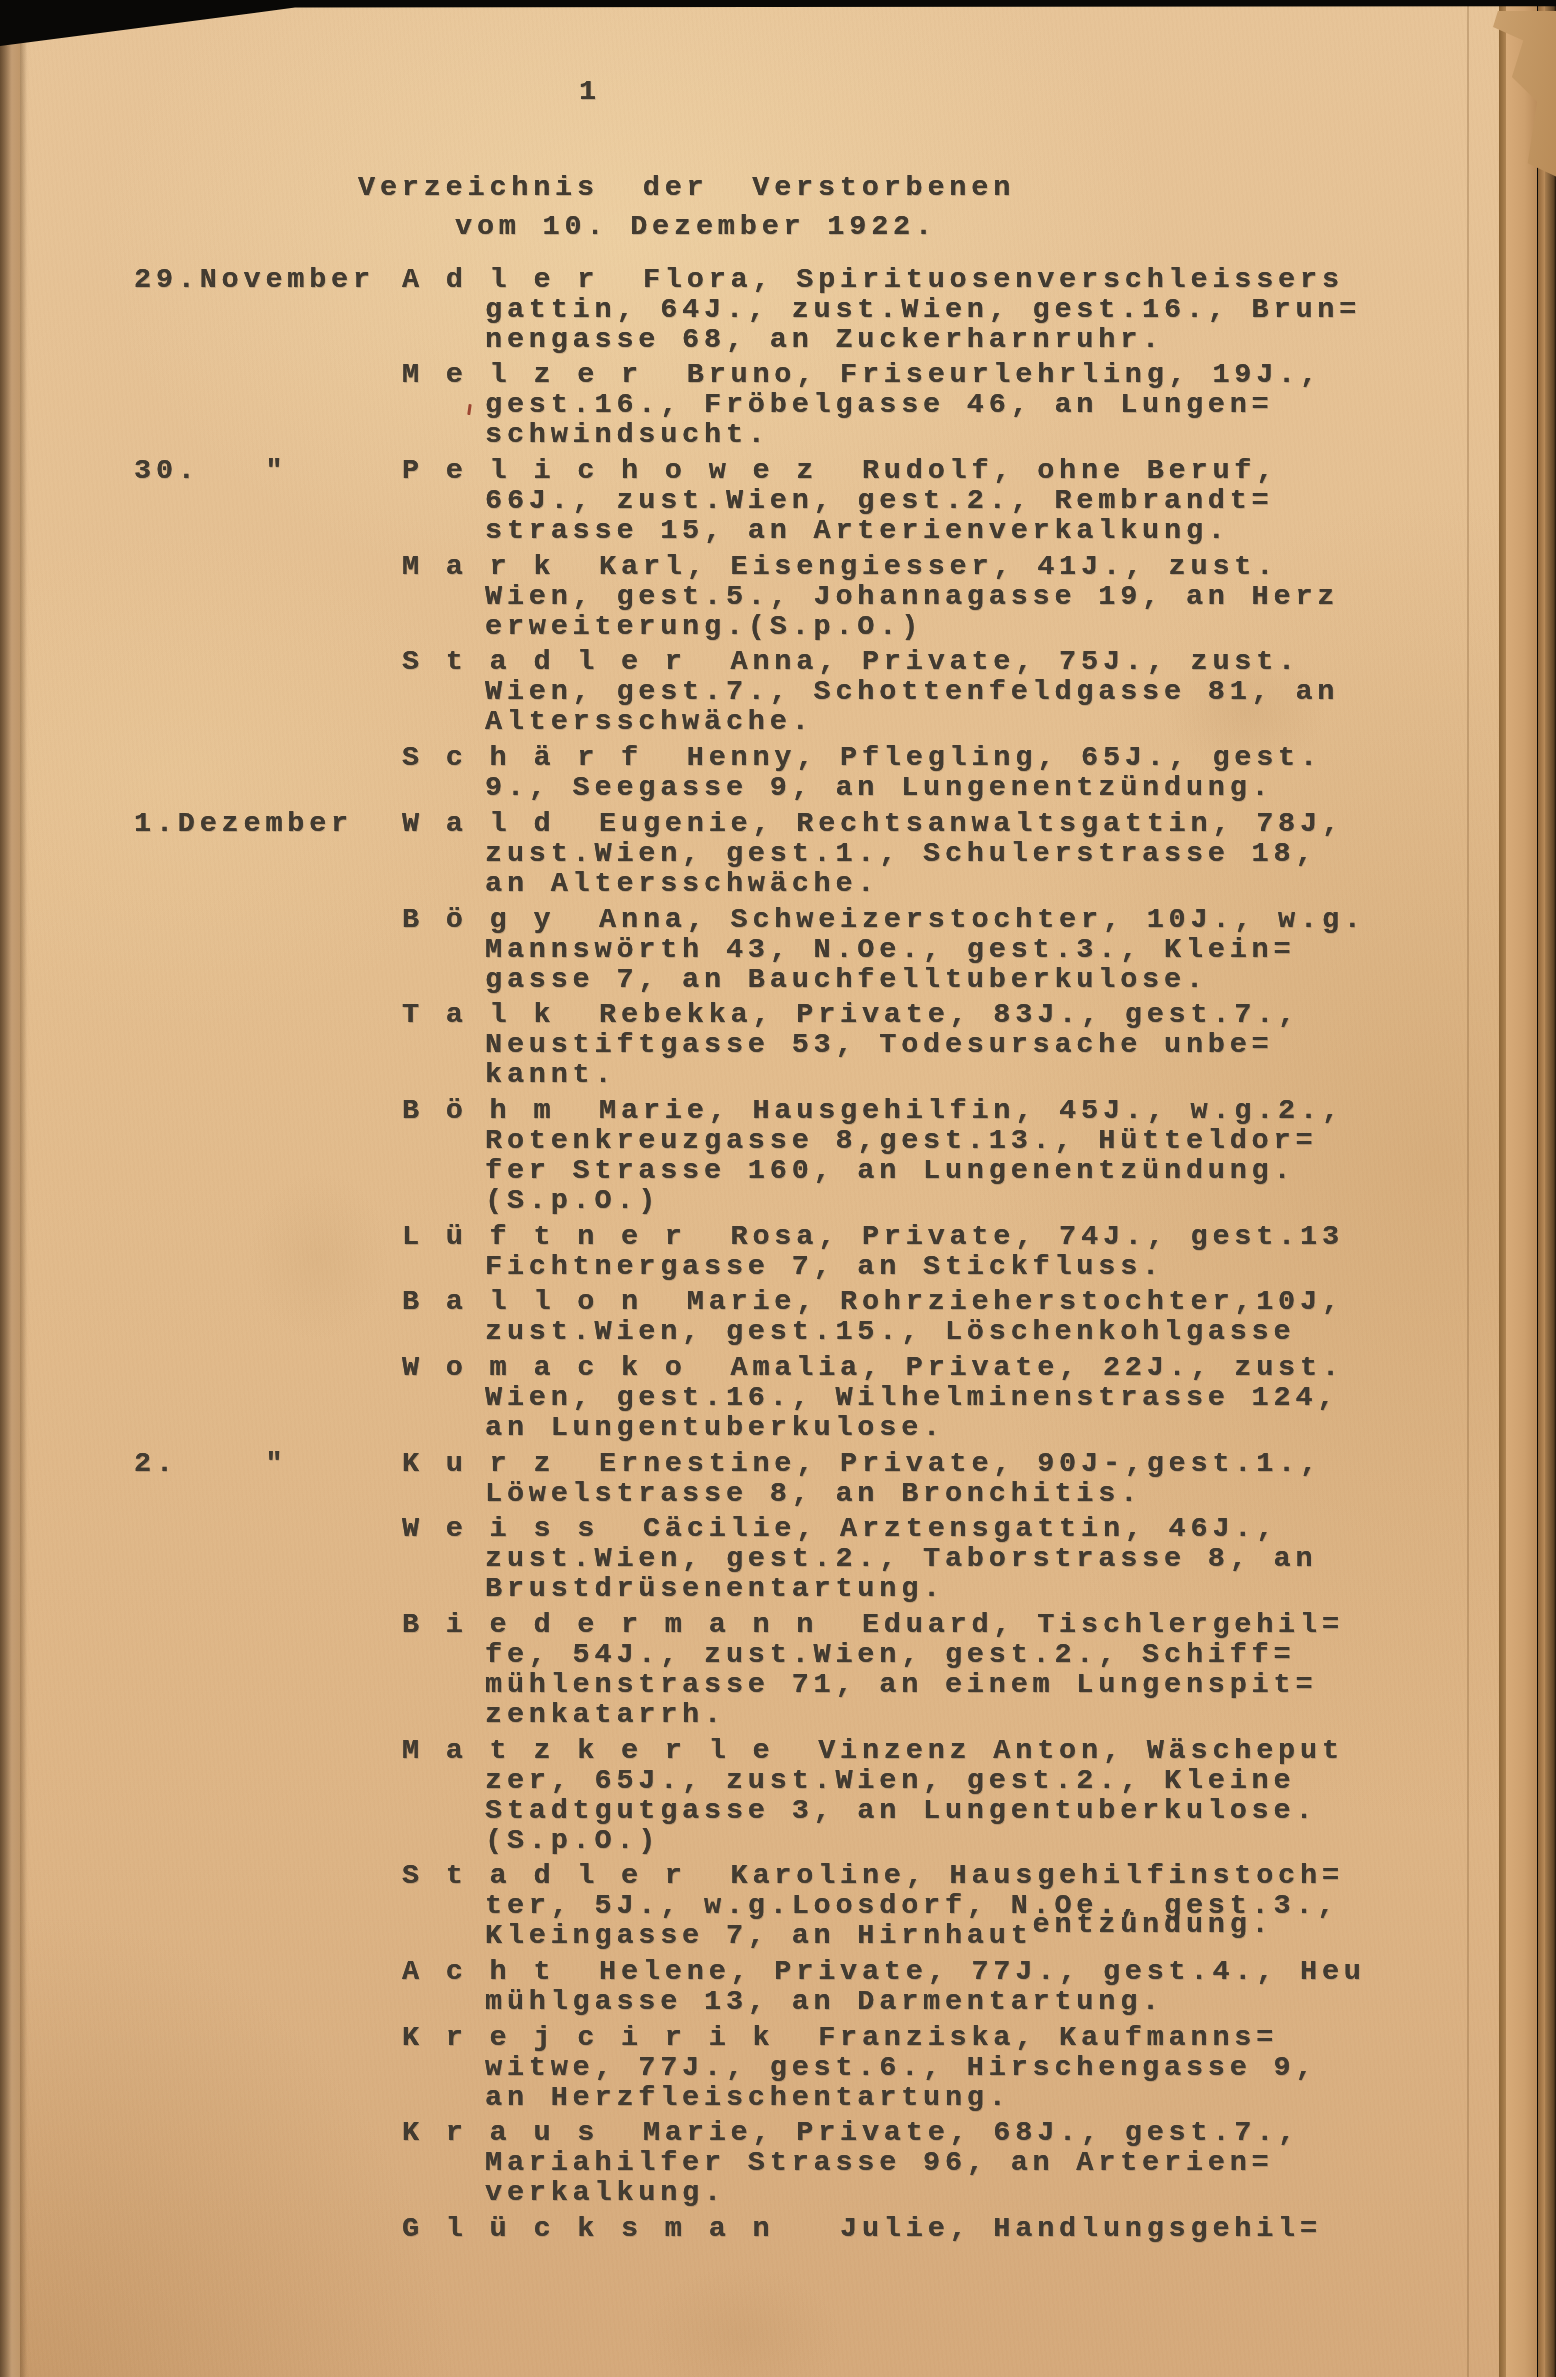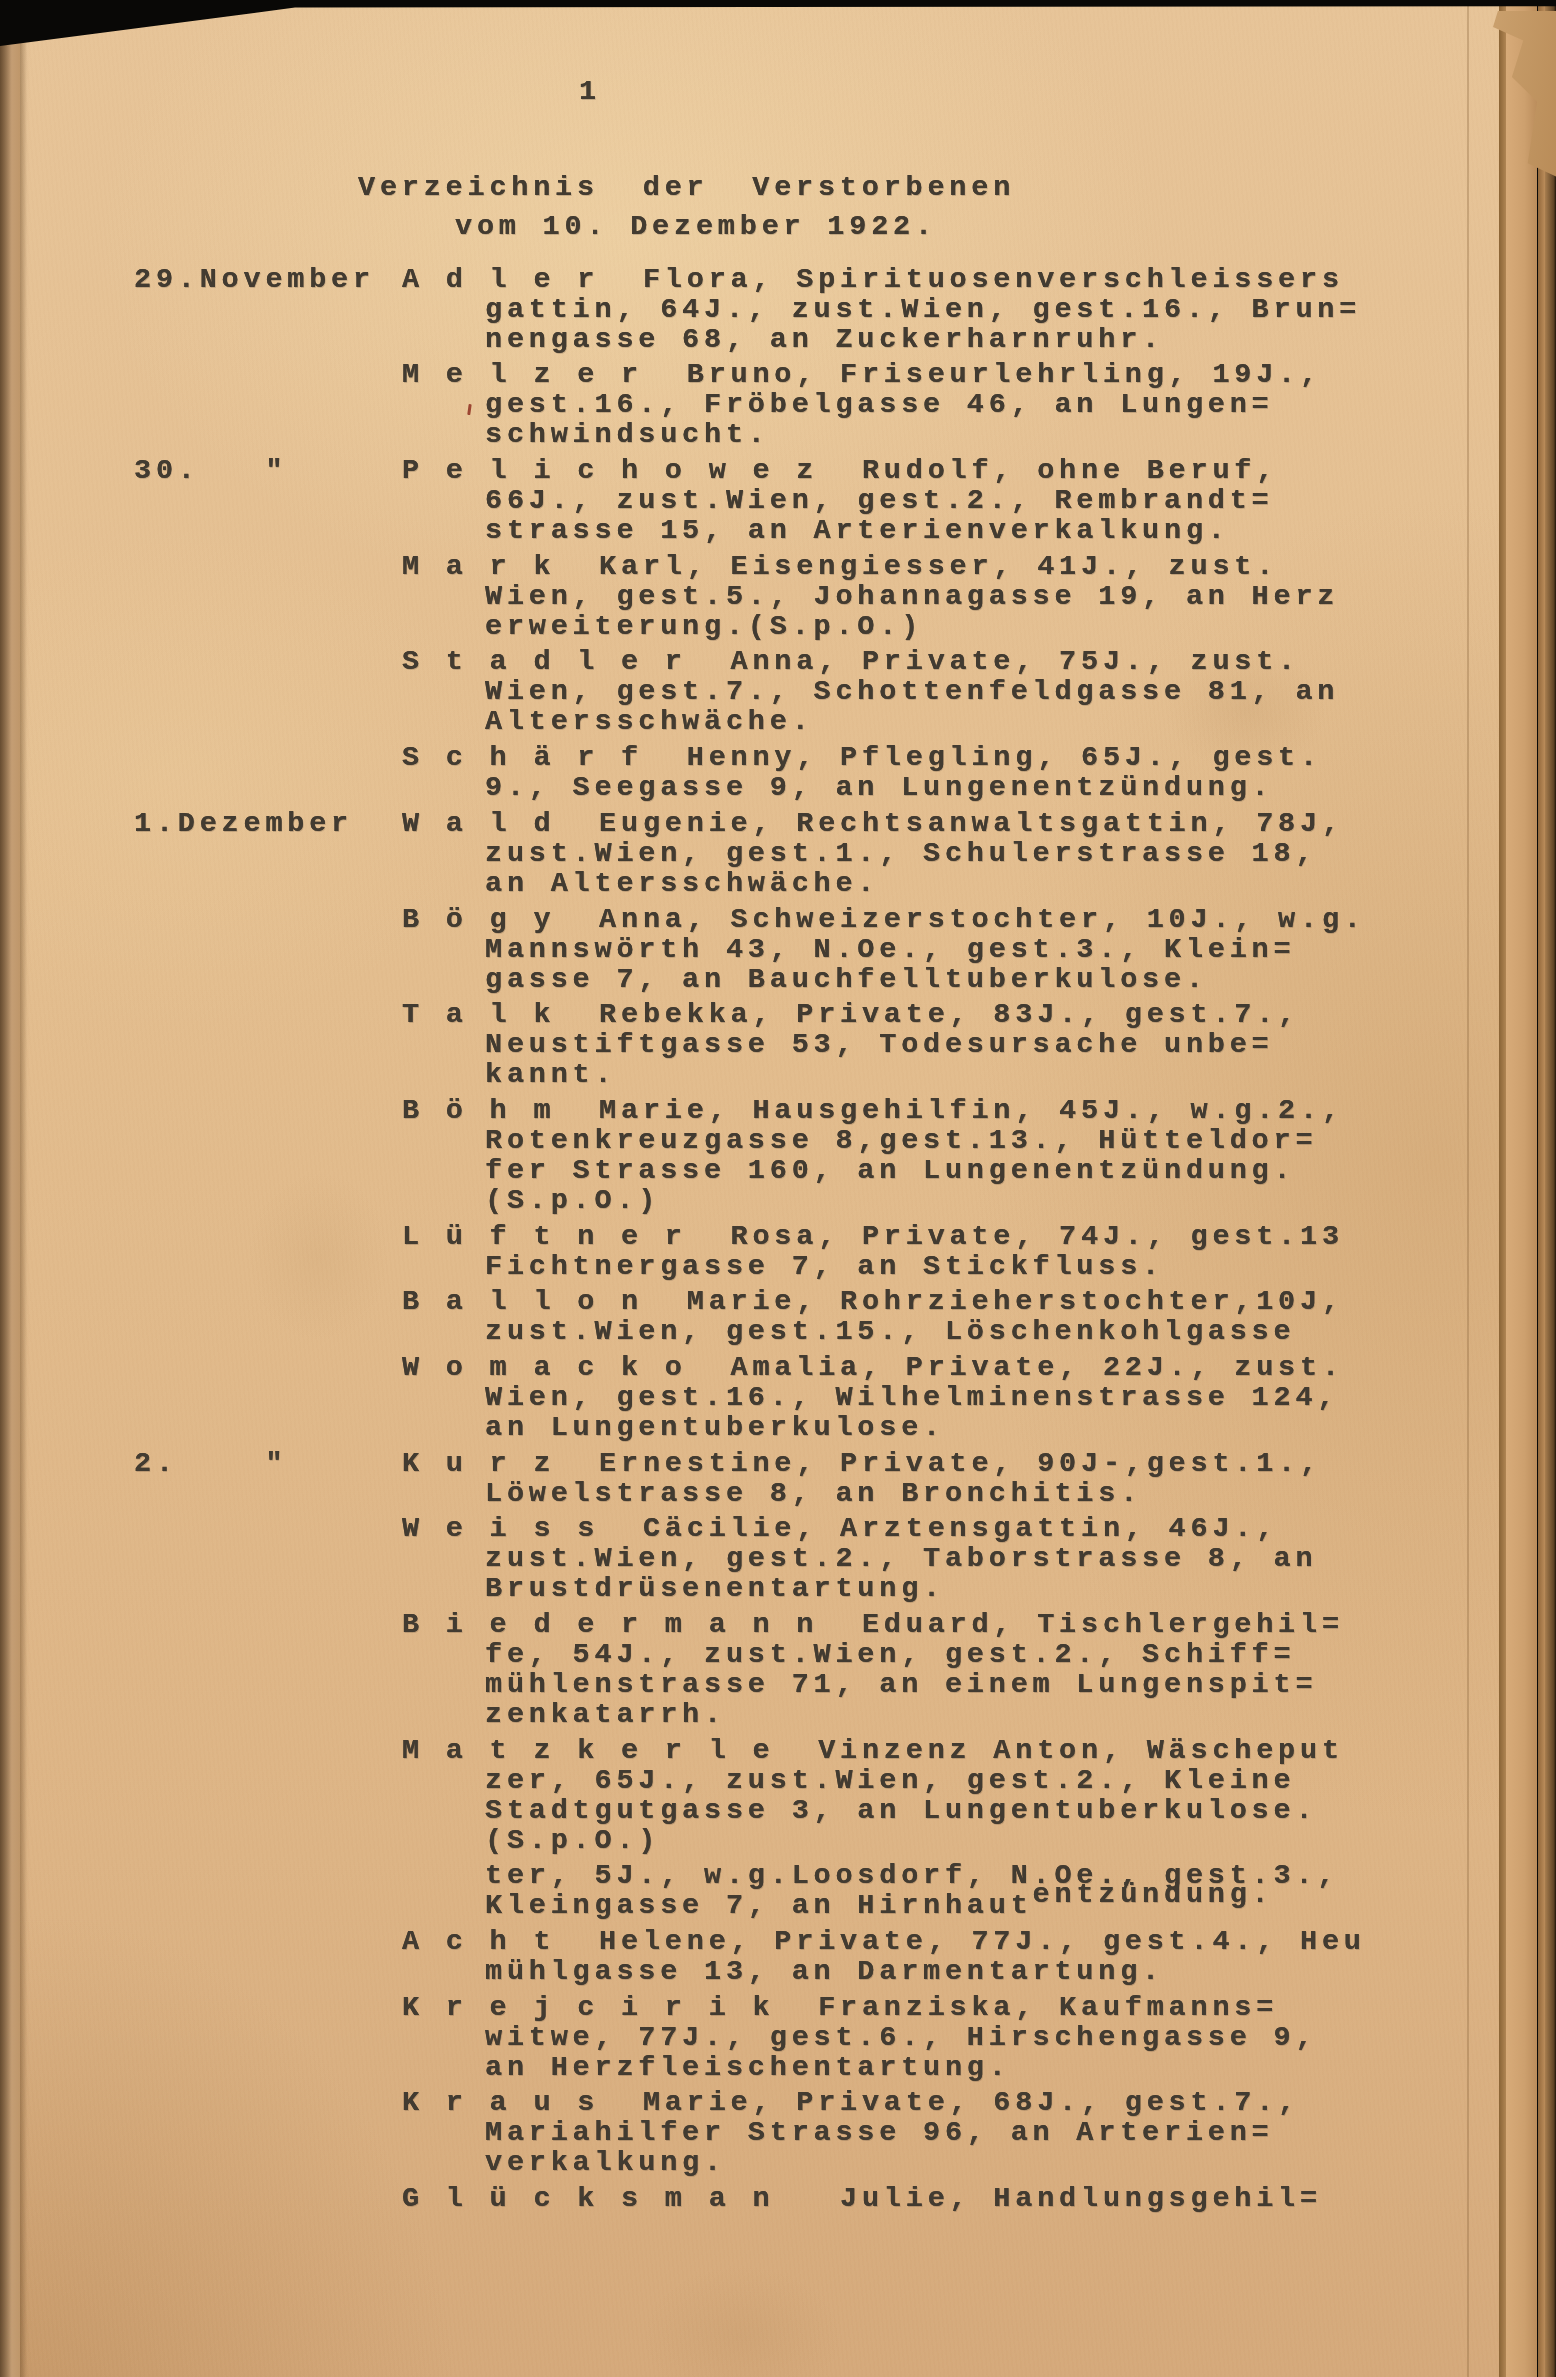--- a/index.html
+++ b/index.html
@@ -155,20 +155,21 @@
             <div class="line cont"><span>mühlenstrasse 71, an einem Lungenspit=</span></div>
             <div class="line cont"><span>zenkatarrh.</span></div>
           </div>
           <div class="entry">
             <div class="line first"><span>M a t z k e r l e  Vinzenz Anton, Wäscheput</span></div>
             <div class="line cont"><span>zer, 65J., zust.Wien, gest.2., Kleine</span></div>
             <div class="line cont"><span>Stadtgutgasse 3, an Lungentuberkulose.</span></div>
             <div class="line cont"><span>(S.p.O.)</span></div>
           </div>
           <div class="entry">
+            <div class="line first"><span>S t a d l e r  Karoline, Hausgehilfinstoch=</span></div>
             <div class="line cont"><span>ter, 5J., w.g.Loosdorf, N.Oe., gest.3.,</span></div>
             <div class="line cont"><span>Kleingasse 7, an Hirnhaut</span><span class="up">entzündung.</span></div>
           </div>
           <div class="entry">
             <div class="line first"><span>A c h t  Helene, Private, 77J., gest.4., Heu</span></div>
             <div class="line cont"><span>mühlgasse 13, an Darmentartung.</span></div>
           </div>
           <div class="entry">
             <div class="line first"><span>K r e j c i r i k  Franziska, Kaufmanns=</span></div>
             <div class="line cont"><span>witwe, 77J., gest.6., Hirschengasse 9,</span></div>

